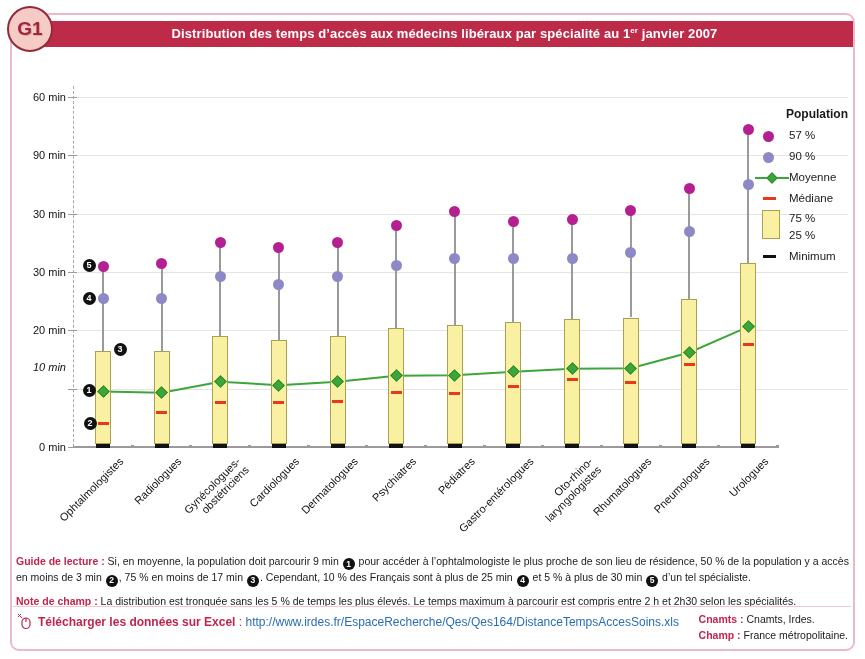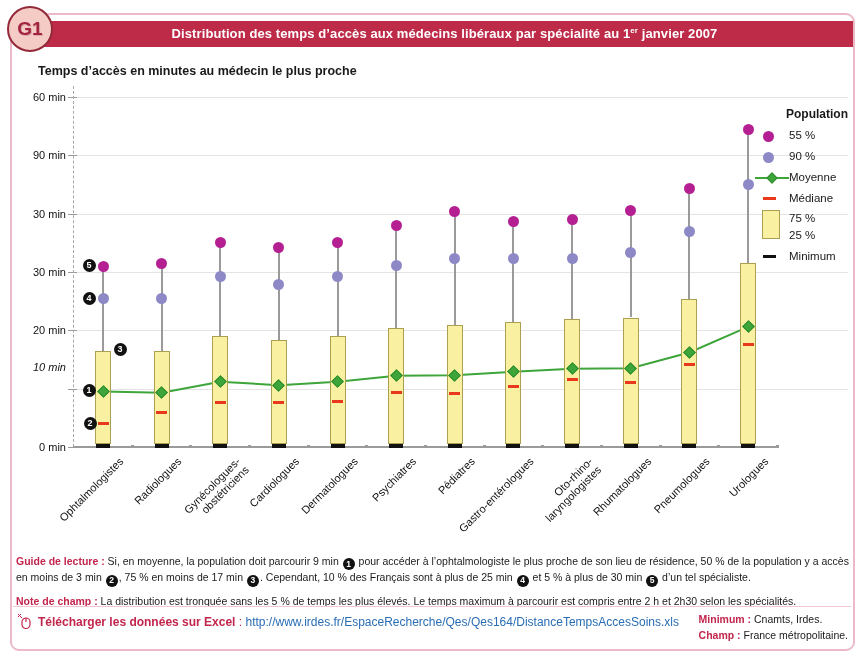--- a/index.html
+++ b/index.html
@@ -56,21 +56,20 @@
 <body>
 
 <div id="figure">
   <div id="page-border"></div>
 
   <div id="title-bar">
     <span class="t"><span>Distribution des temps d’accès aux médecins libéraux par spécialité au 1</span><sup>er</sup><span> janvier 2007</span></span>
   </div>
   <div id="badge">G1</div>
 
-  <div id="chart-header">Temps d’accès en minutes au médecin le plus proche</div>
 
   <div id="plot">
       <div class="ytick" style="left: 68px; top: 447px;"></div>
       <div class="ylab" style="left: 22px; top: 441px;">0 min</div>
       <div class="gridline" style="left: 73px; top: 388.667px; width: 775px;"></div>
       <div class="ytick" style="left: 68px; top: 388.667px;"></div>
       <div class="ylab" style="left: 22px; top: 361px; font-style: italic;">10 min</div>
       <div class="gridline" style="left: 73px; top: 330.333px; width: 775px;"></div>
       <div class="ytick" style="left: 68px; top: 330.333px;"></div>
       <div class="ylab" style="left: 22px; top: 324.333px;">20 min</div>
@@ -203,21 +202,21 @@
       <div class="xlab" style="right: 102.96px; top: 455px;">Urologues</div>
       <div class="circnum" style="left: 82.5px; top: 258.5px;">5</div>
       <div class="circnum" style="left: 82.5px; top: 291.5px;">4</div>
       <div class="circnum" style="left: 113.5px; top: 342.5px;">3</div>
       <div class="circnum" style="left: 82.5px; top: 383.5px;">1</div>
       <div class="circnum" style="left: 83.5px; top: 416.5px;">2</div>
     </div>
 
   <div class="leg-title">Population</div>
   <div class="leg-dot" style="top:131px;background:#b42092;"></div>
-  <div class="leg-lab" style="top:129px;">55 %</div>
+  <div class="leg-lab" style="top:129px;">57 %</div>
   <div class="leg-dot" style="top:152px;background:#8d89c6;"></div>
   <div class="leg-lab" style="top:150px;">90 %</div>
   <div class="leg-line" style="top:177px;"></div>
   <div class="leg-diamond" style="top:174px;"></div>
   <div class="leg-lab" style="top:171px;">Moyenne</div>
   <div class="leg-dash" style="top:197px;background:#e8391d;"></div>
   <div class="leg-lab" style="top:192px;">Médiane</div>
   <div class="leg-box"></div>
   <div class="leg-lab" style="top:212px;">75 %</div>
   <div class="leg-lab" style="top:229px;text-align:right;">25 %</div>
@@ -236,16 +235,16 @@
   <div id="download-row">
     <svg width="17" height="17" viewBox="0 0 17 17">
       <path d="M2 1 L5 4 M2 4 L5 1 M3.5 2.5 L6 5" stroke="#c2254c" stroke-width="1" fill="none"></path>
       <rect x="6" y="5" width="8" height="10.5" rx="4" stroke="#c2254c" stroke-width="1.2" fill="none"></rect>
       <line x1="10" y1="5" x2="10" y2="9" stroke="#c2254c" stroke-width="1.2"></line>
     </svg>
     <span><span class="crim">Télécharger les données sur Excel</span><span class="crim" style="font-weight:normal;"> : </span><a href="#">http://www.irdes.fr/EspaceRecherche/Qes/Qes164/DistanceTempsAccesSoins.xls</a></span>
   </div>
 
   <div id="sources-block">
-    <div><span class="crim">Minimum :</span><span> Cnamts, Irdes.</span></div>
+    <div><span class="crim">Cnamts :</span><span> Cnamts, Irdes.</span></div>
     <div><span class="crim">Champ :</span><span> France métropolitaine.</span></div>
   </div>
 </div>
 
 </body></html>

